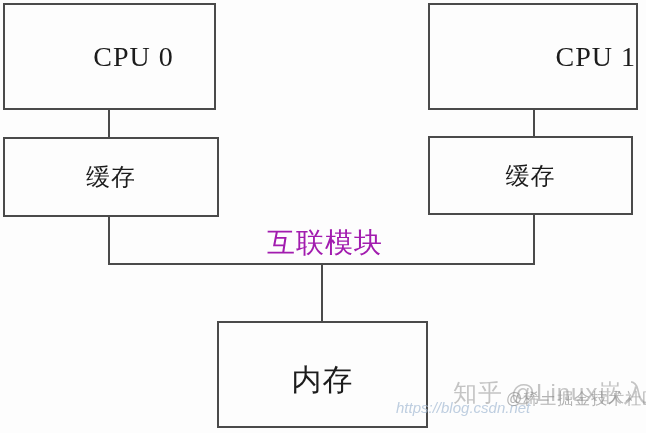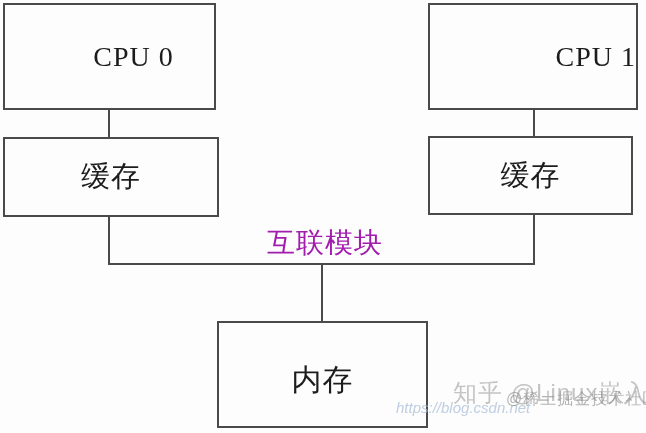--- a/index.html
+++ b/index.html
@@ -23,21 +23,21 @@
     align-items: center;
     justify-content: center;
     color: #1c1c1c;
     box-sizing: border-box;
   }
   .box-label {
     letter-spacing: 1px;
     white-space: nowrap;
   }
   .cpu-box .box-label { font-size: 28px; margin-left: 48px; }
-  .cache-box .box-label { font-size: 29px; }
+  .cache-box .box-label { font-size: 24px; }
   .memory-box .box-label { font-size: 30px; margin-top: 12px; }
 
   .line {
     position: absolute;
     background: #4a4a4a;
   }
   .vline { width: 2px; }
   .hline { height: 2px; }
 
   .bus-label {

